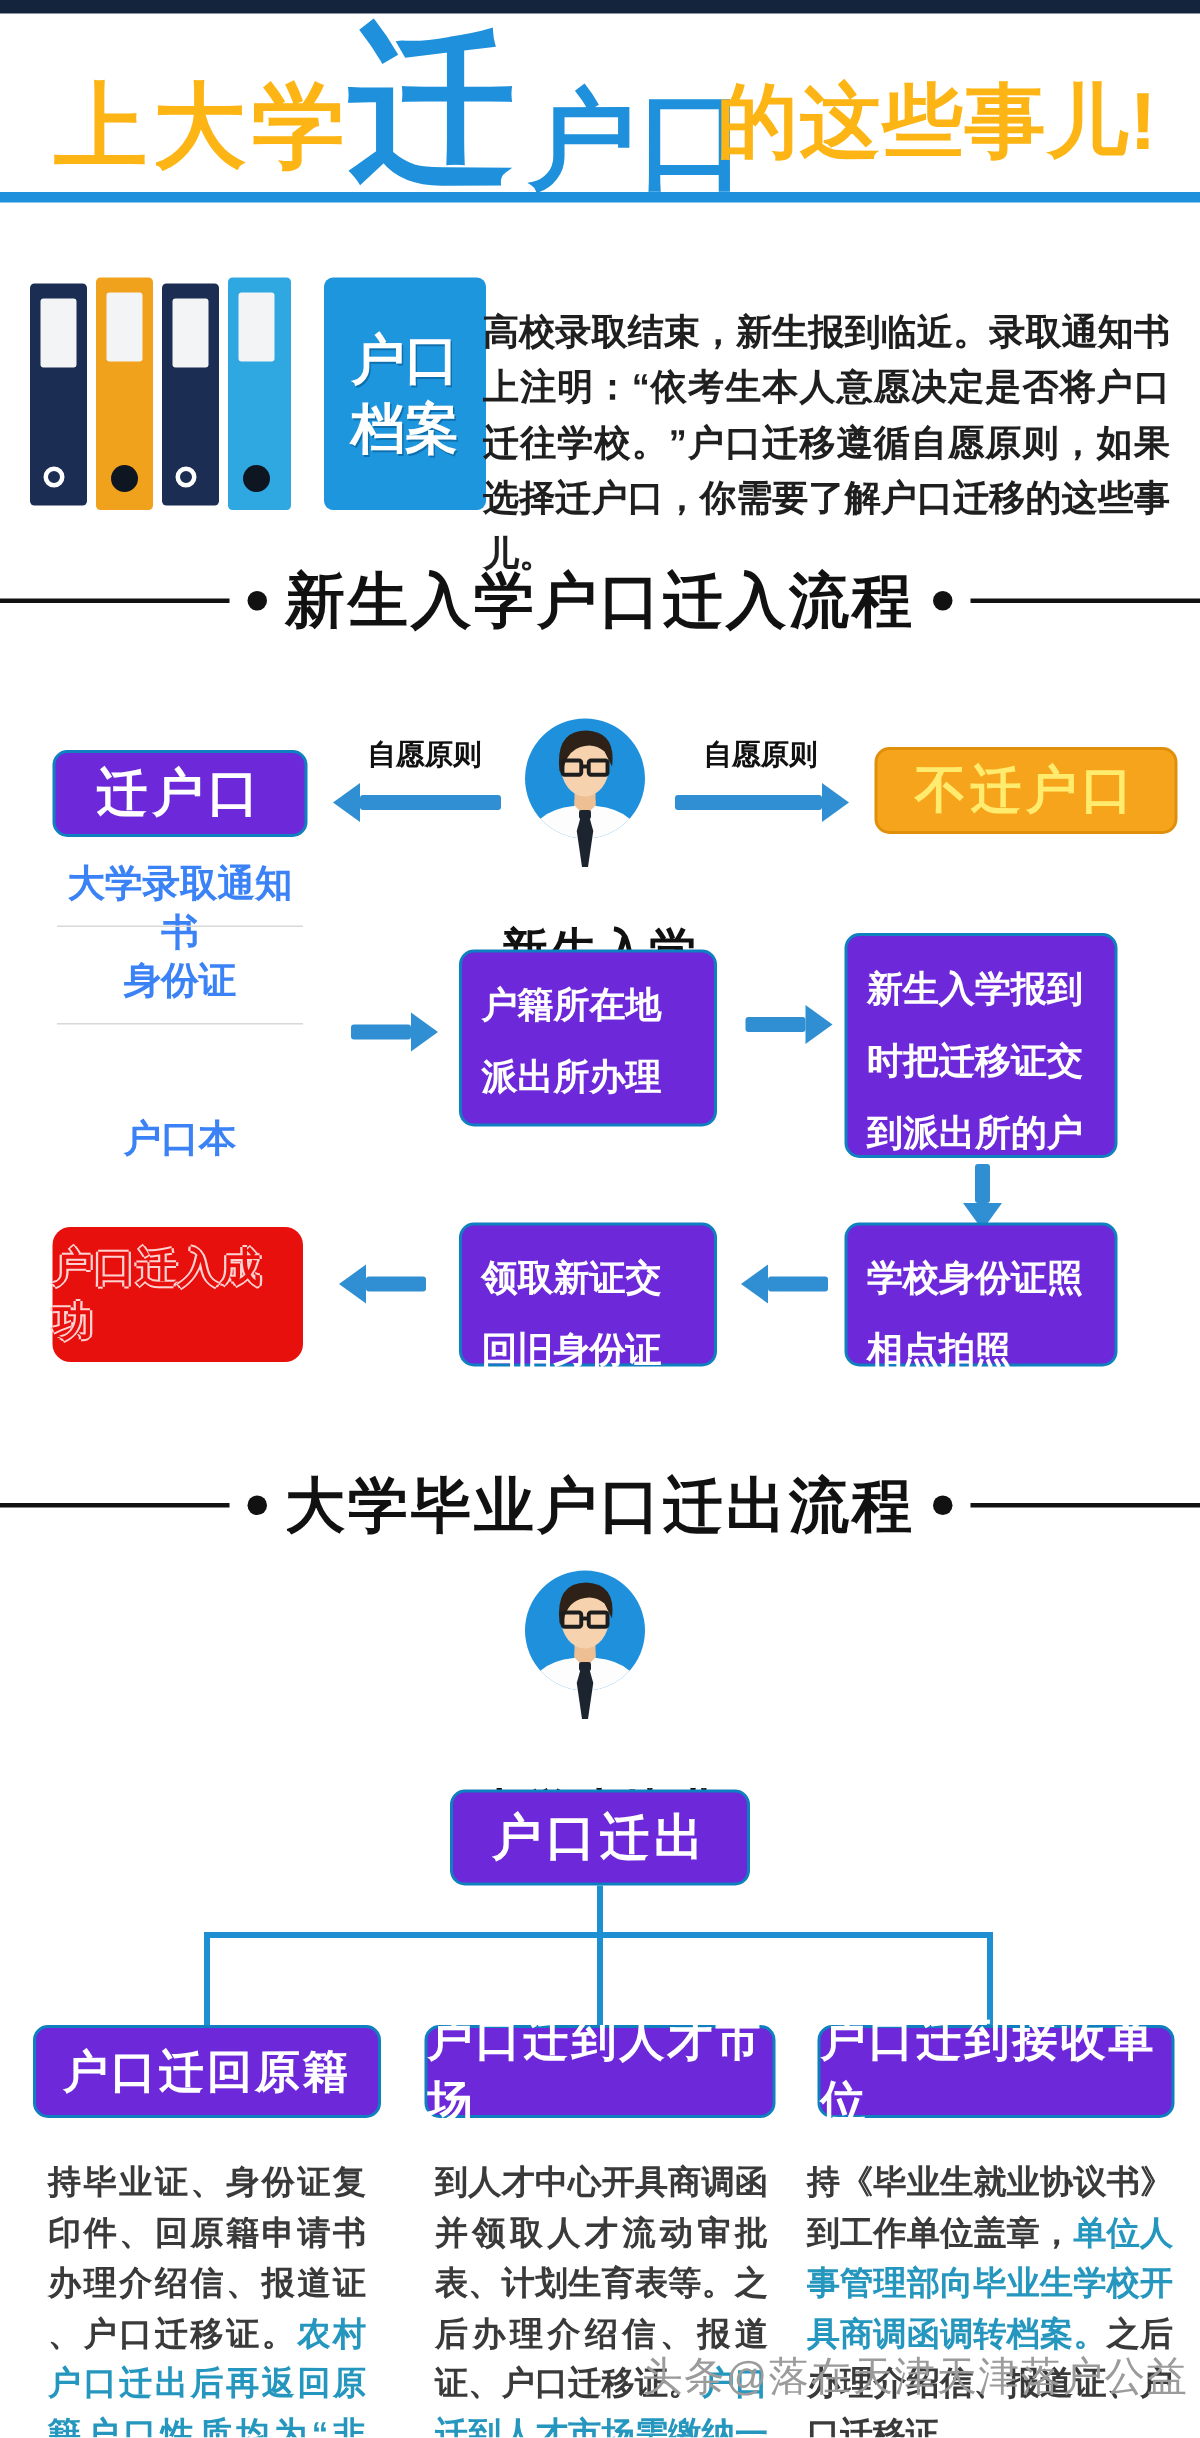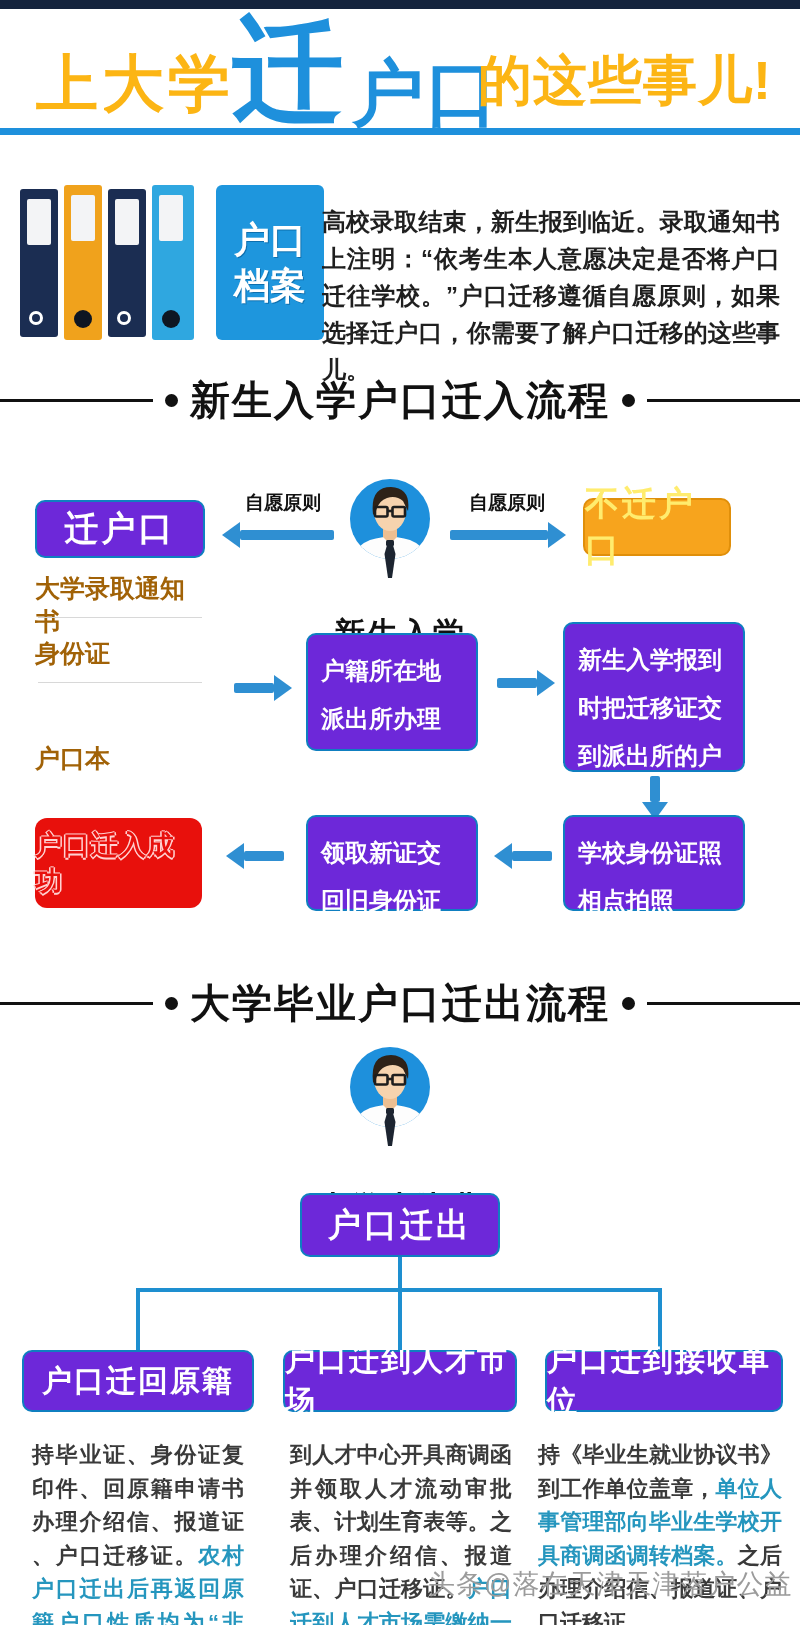--- a/index.html
+++ b/index.html
@@ -41,21 +41,21 @@
 
   
   .bluebox { background:#6d28d9; border:2px solid #0f7fc0; border-radius:10px; color:#fff; }
   .btn { display:flex; align-items:center; justify-content:center; font-size:34px; font-weight:700; letter-spacing:3px; }
   .flowbox { padding:12px 13px; font-size:24px; font-weight:600; line-height:48px; text-align:left; }
   .redbox { background:#e8100c; border-radius:12px; display:flex; align-items:center; justify-content:center;
             color:#e8100c; font-size:27px; font-weight:700; letter-spacing:1px;
             text-shadow:-1.5px 0 #ffd2d2, 1.5px 0 #ffd2d2, 0 -1.5px #ffd2d2, 0 1.5px #ffd2d2; }
   .orangebox { background:#f7a41d; border:2px solid #e08f0a; border-radius:10px; color:#ffec6e; }
 
-  .doc { width:170px; text-align:left; font-size:25px; font-weight:600; color:#a16207; }
+  .doc { width:170px; text-align:center; font-size:25px; font-weight:600; color:#3b82f6; }
   .divider { width:164px; height:1px; background:#d8d8d8; }
 
   .vol-label { width:110px; text-align:center; font-size:19px; font-weight:700; color:#111; }
   .flow-label { text-align:center; font-size:31px; font-weight:700; color:#111; letter-spacing:2px;margin-top:37px; }
 
   
   .arrow { display:flex; align-items:center; }
   .arrow .shaft { background:#2f8fd2; }
   .arrow.right .shaft { height:10px; flex:1; border-radius:2px; }
   .arrow.right .head { width:0; height:0; border-top:13px solid transparent; border-bottom:13px solid transparent; border-left:18px solid #2f8fd2; }
@@ -141,21 +141,21 @@
 
   <div class="abs sec-head" style="top:372px;">
     <span class="line"></span>
     <span class="dot"></span>
     <span class="txt">新生入学户口迁入流程</span>
     <span class="dot"></span>
     <span class="line"></span>
   </div>
 
   <div class="abs bluebox btn" style="left:35px; top:500px; width:170px; height:58px;">迁户口</div>
-  <div class="abs orangebox btn" style="left:583px; top:498px; width:148px; height:58px;">不迁户口</div>
+  <div class="abs orangebox btn" style="left:583px; top:498px; width:202px; height:58px;">不迁户口</div>
 
   <div class="abs vol-label" style="left:228px; top:490px;">自愿原则</div>
   <div class="abs vol-label" style="left:452px; top:490px;">自愿原则</div>
 
   <div class="abs arrow left" style="left:222px; top:522px; width:112px; height:26px;">
       <span class="head"></span>
       <span class="shaft"></span>
     </div>
   <div class="abs arrow right" style="left:450px; top:522px; width:116px; height:26px;">
       <span class="shaft"></span>

